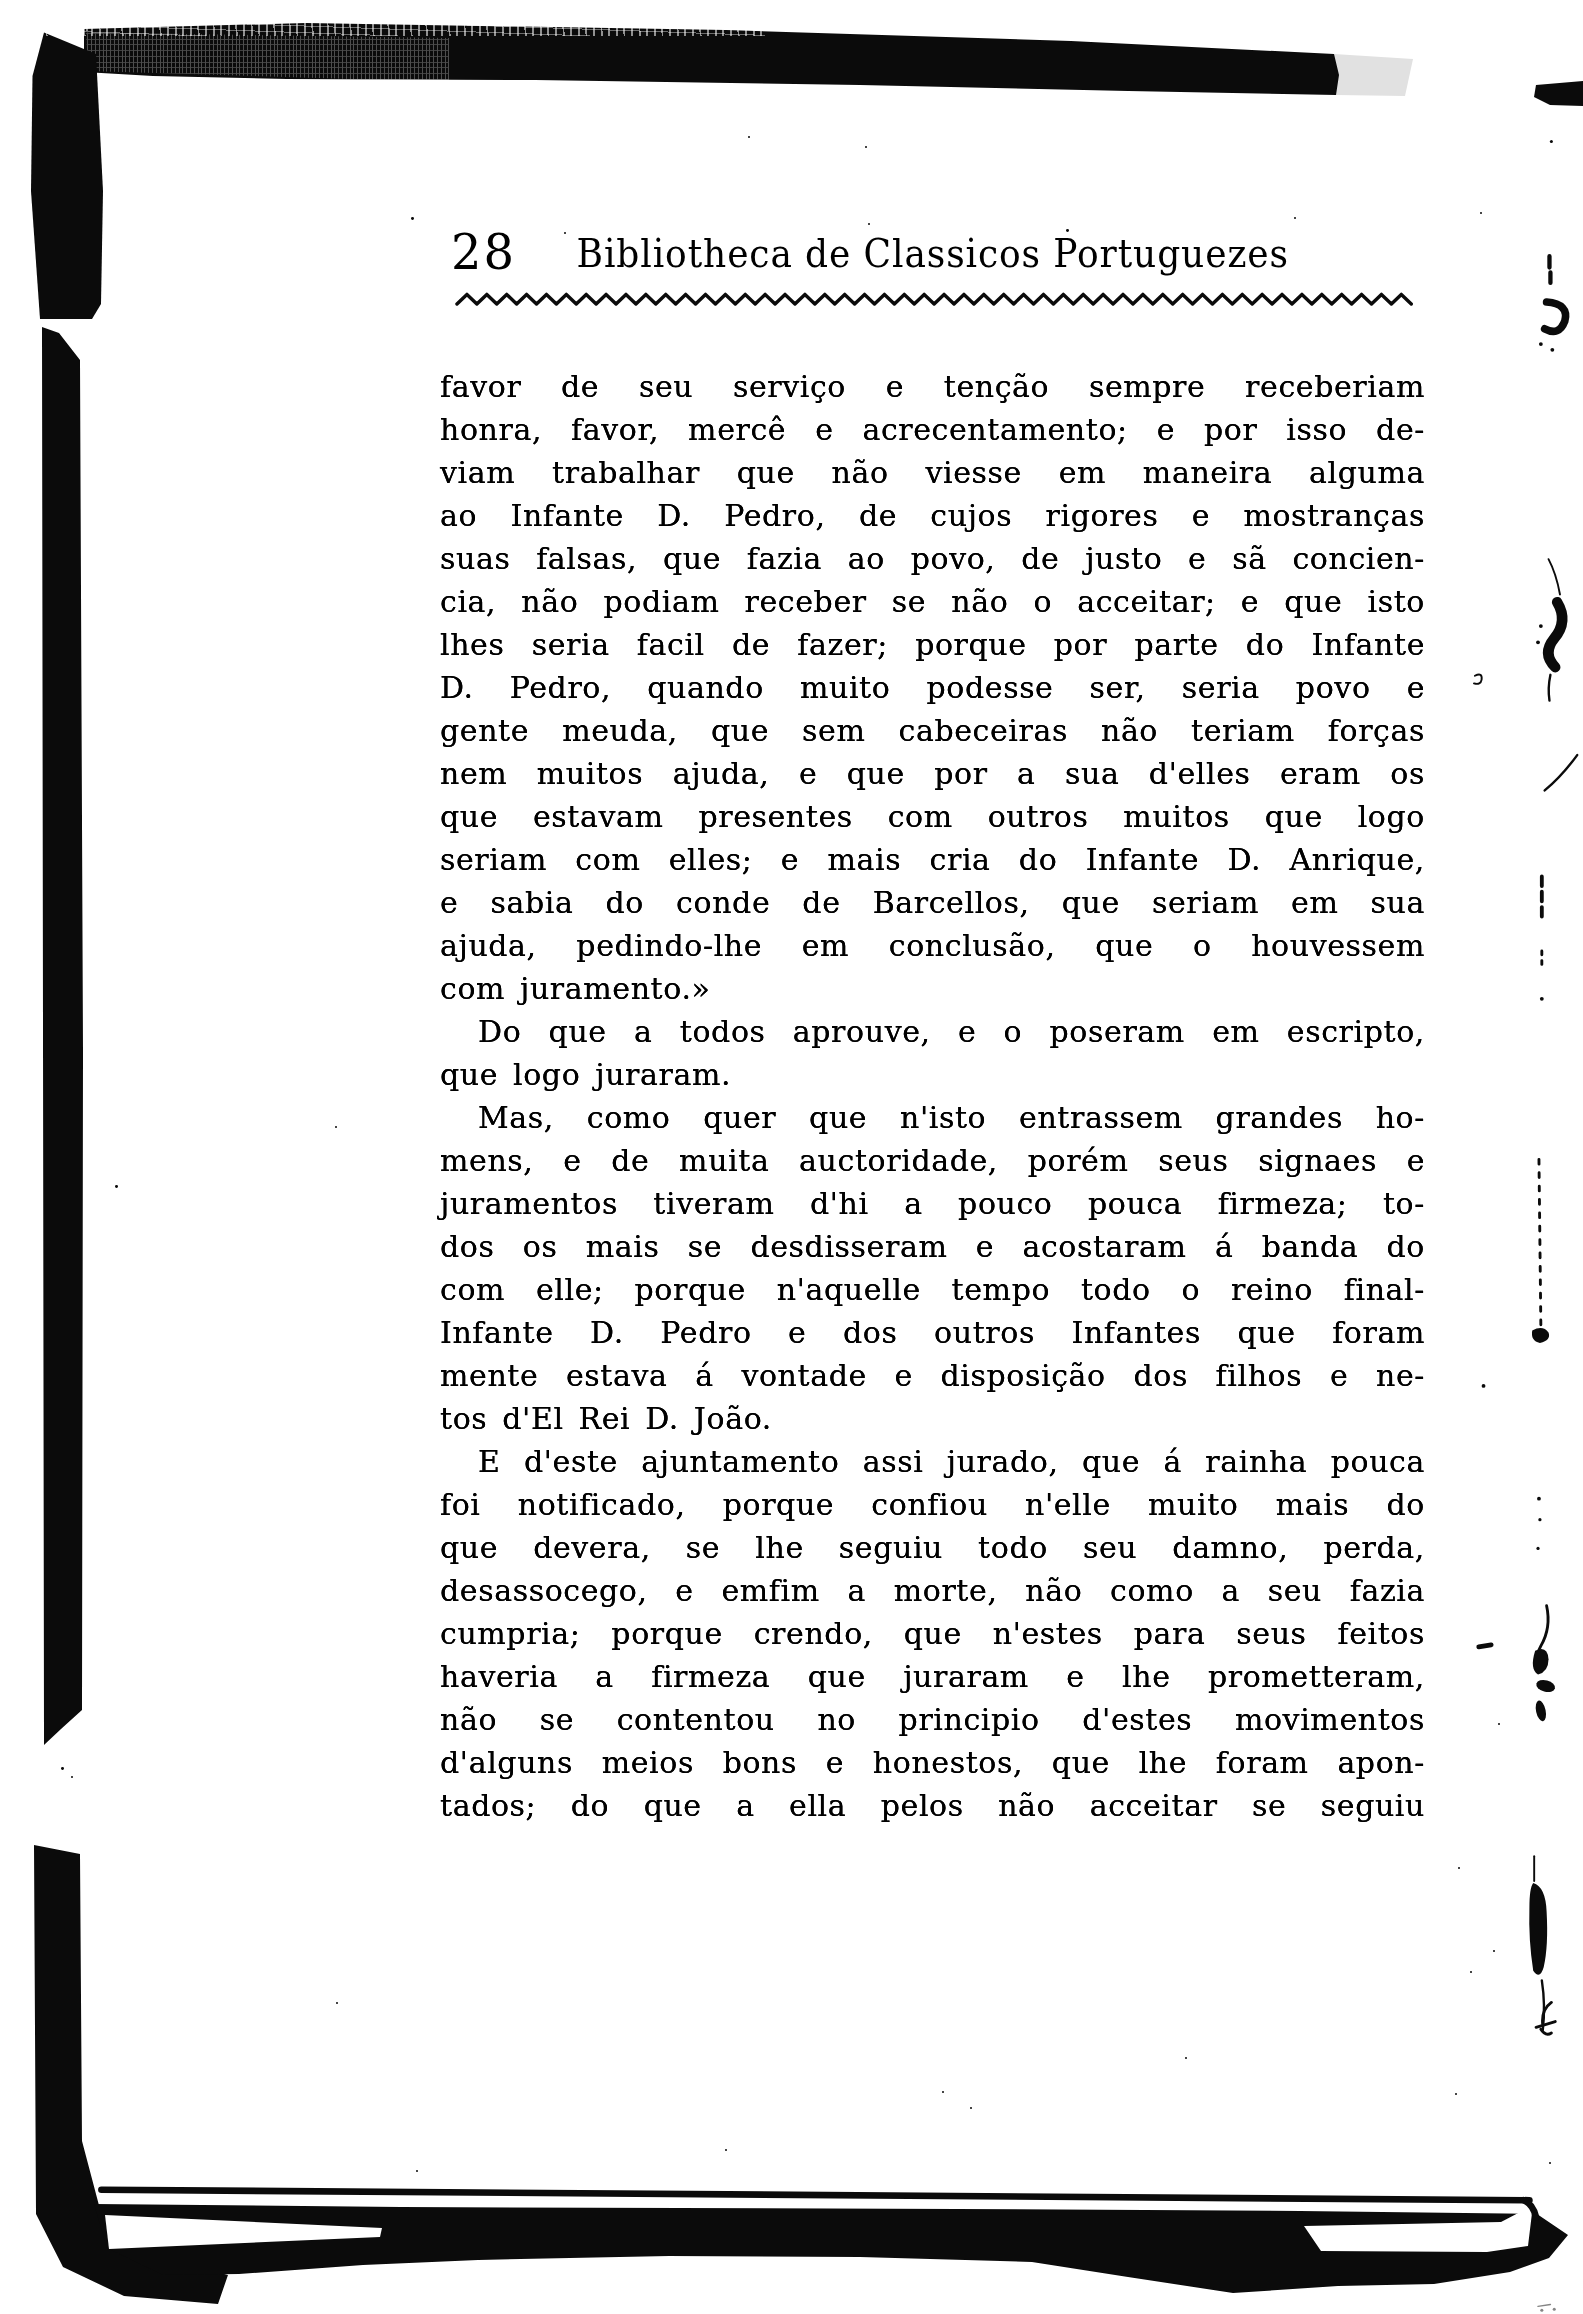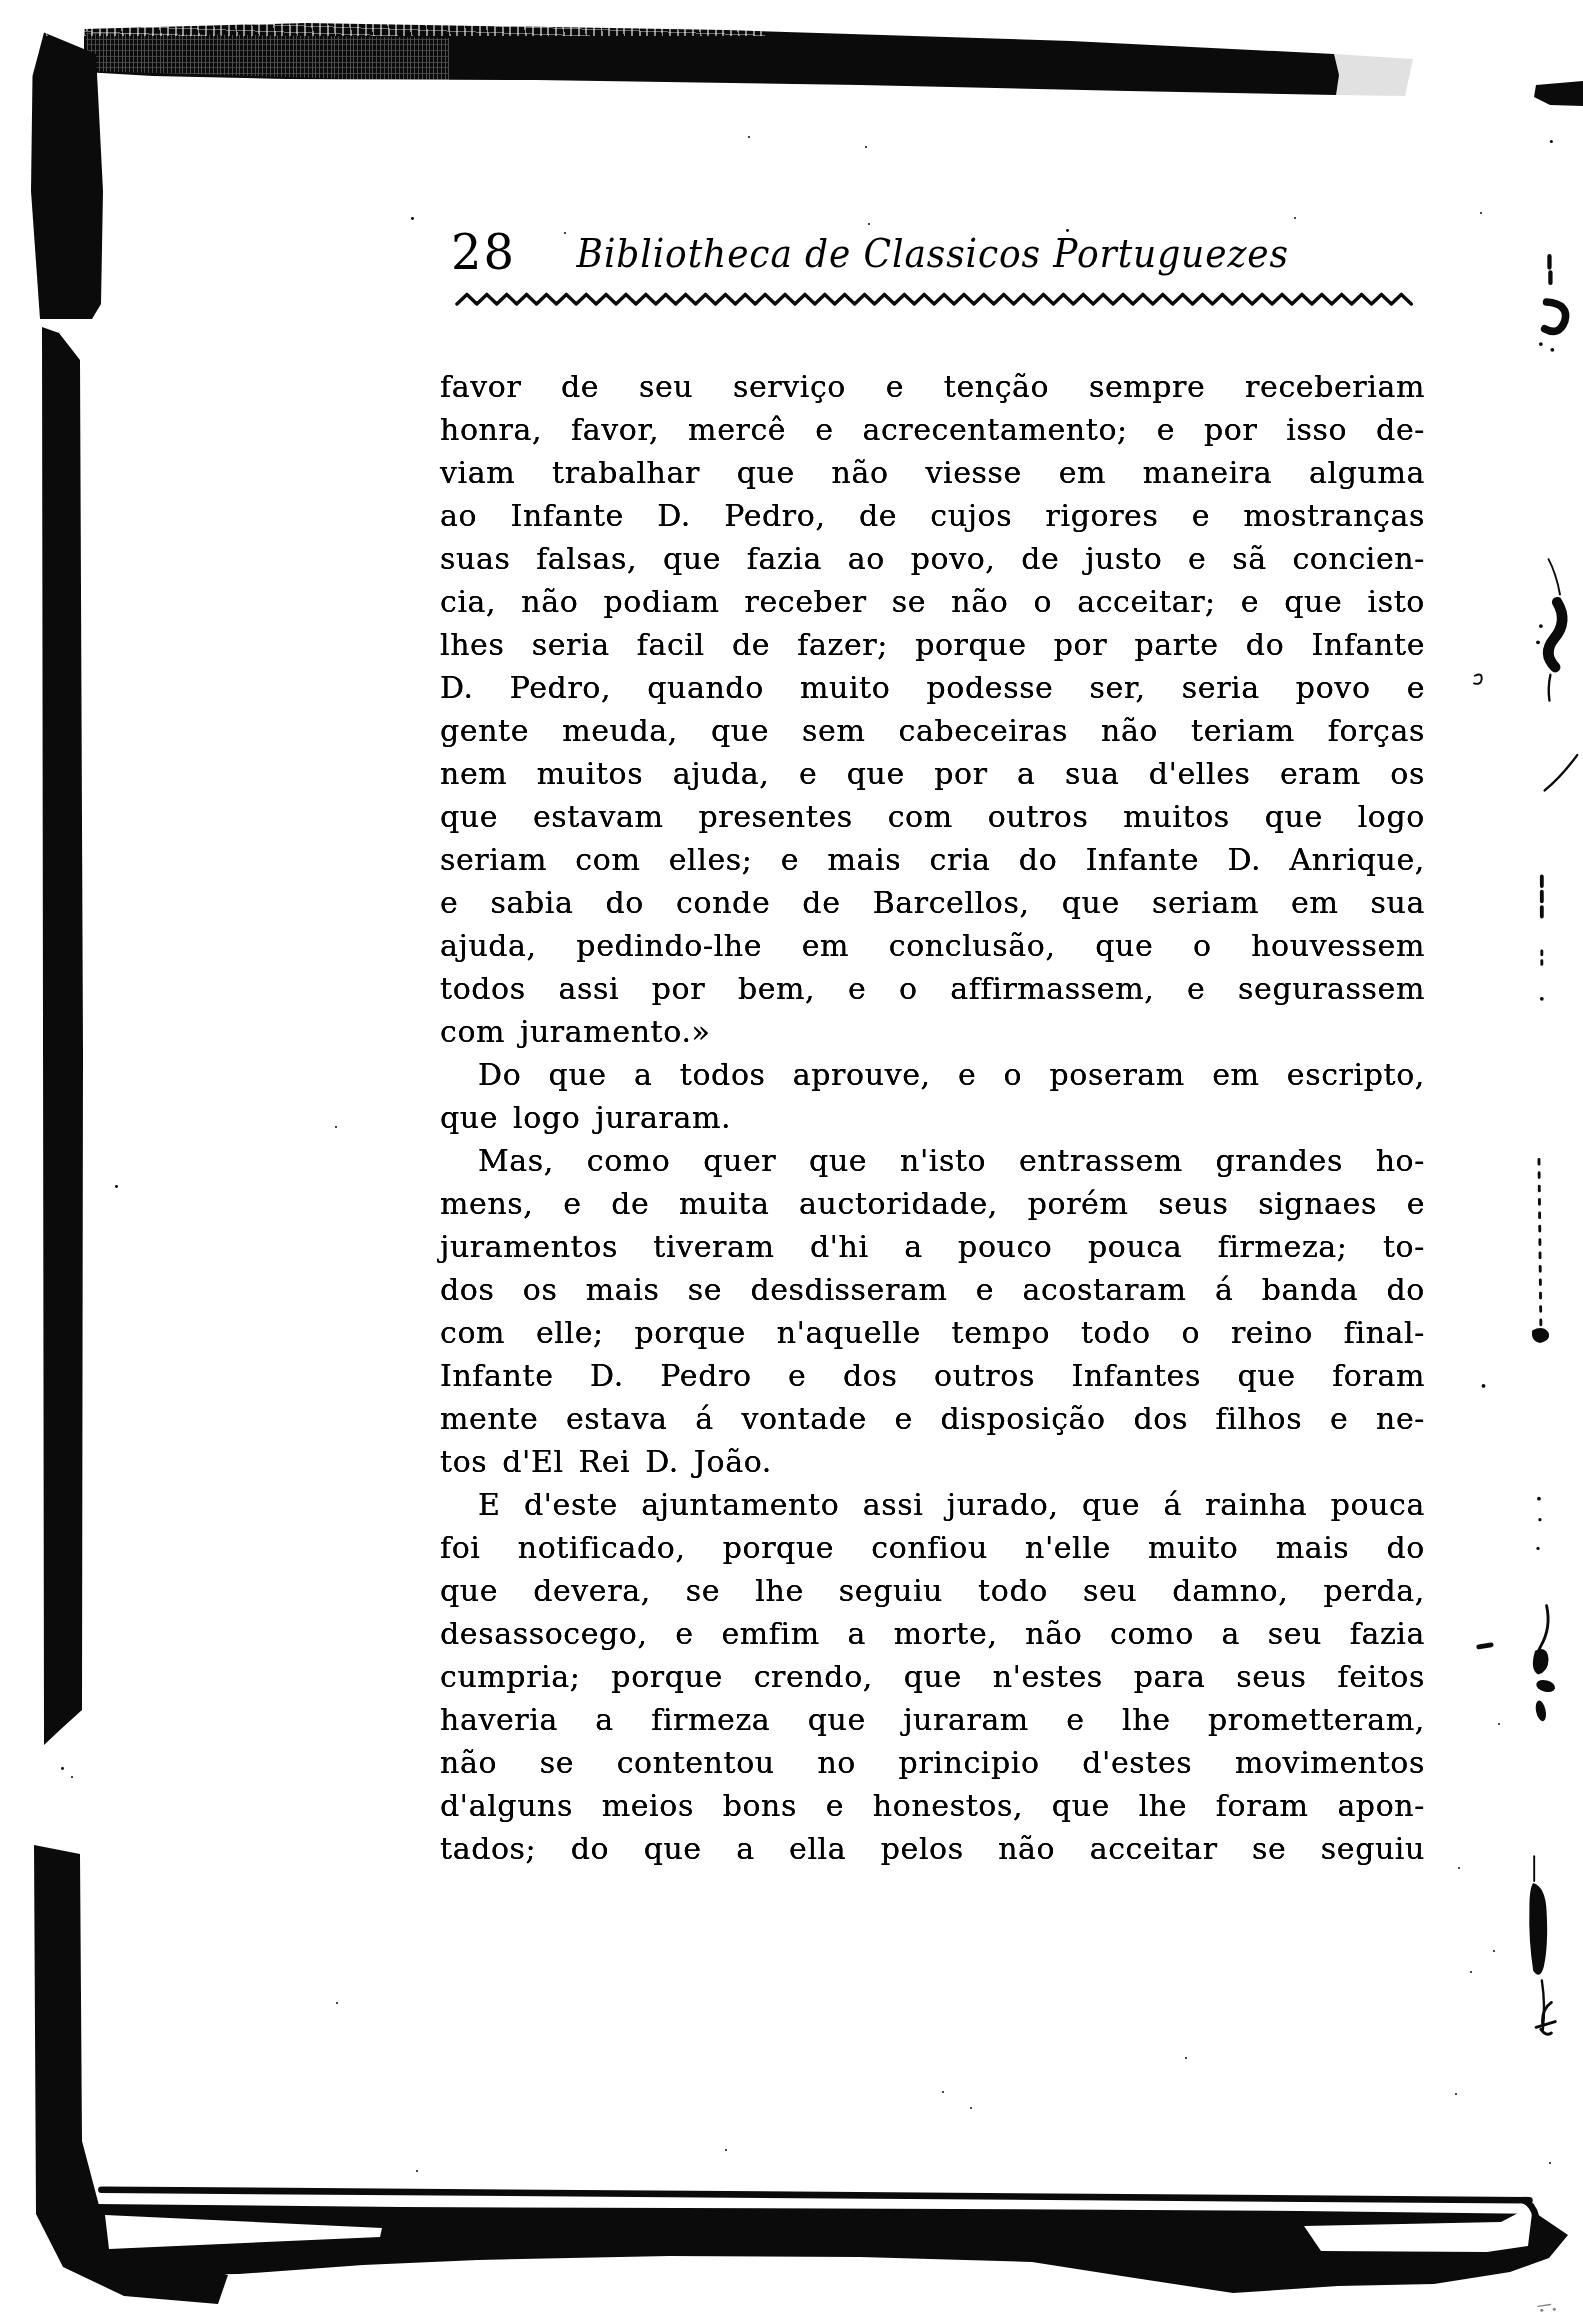--- a/index.html
+++ b/index.html
@@ -13,21 +13,21 @@
   }
   
   .pagenum{
     position:absolute;left:451px;top:228px;
     font-size:48px;line-height:1;
     letter-spacing:1.9px;
   }
   .running-title{
     position:absolute;left:440px;top:233px;width:985px;
     text-align:center;font-size:40px;line-height:1;
-    font-style:italic;letter-spacing:1px;white-space:nowrap;
+    letter-spacing:1px;white-space:nowrap;
   }
   .running-title>span{display:inline-block;transform:scaleX(.9);transform-origin:center;}
   
   .textblock{
     position:absolute;left:440px;top:365px;width:985px;
     font-size:30px;letter-spacing:0.6px;word-spacing:4.8px;
     text-shadow:0 0 0.6px currentColor;
   }
   .line{
     height:43px;line-height:43px;
@@ -88,21 +88,20 @@
       <div class="line">suas falsas, que fazia ao povo, de justo e sã concien-</div>
       <div class="line">cia, não podiam receber se não o acceitar; e que isto</div>
       <div class="line">lhes seria facil de fazer; porque por parte do Infante</div>
       <div class="line">D. Pedro, quando muito podesse ser, seria povo e</div>
       <div class="line">gente meuda, que sem cabeceiras não teriam forças</div>
       <div class="line">nem muitos ajuda, e que por a sua d'elles eram os</div>
       <div class="line">que estavam presentes com outros muitos que logo</div>
       <div class="line">seriam com elles; e mais cria do Infante D. Anrique,</div>
       <div class="line">e sabia do conde de Barcellos, que seriam em sua</div>
       <div class="line">ajuda, pedindo-lhe em conclusão, que o houvessem</div>
-      <div class="line">todos assi por bem, e o affirmassem, e segurassem</div>
       <div class="line unjust">com juramento.»</div>
       <div class="line indent">Do que a todos aprouve, e o poseram em escripto,</div>
       <div class="line unjust">que logo juraram.</div>
       <div class="line indent">Mas, como quer que n'isto entrassem grandes ho-</div>
       <div class="line">mens, e de muita auctoridade, porém seus signaes e</div>
       <div class="line">juramentos tiveram d'hi a pouco pouca firmeza; to-</div>
       <div class="line">dos os mais se desdisseram e acostaram á banda do</div>
       <div class="line">com elle; porque n'aquelle tempo todo o reino final-</div>
       <div class="line">Infante D. Pedro e dos outros Infantes que foram</div>
       <div class="line">mente estava á vontade e disposição dos filhos e ne-</div>

